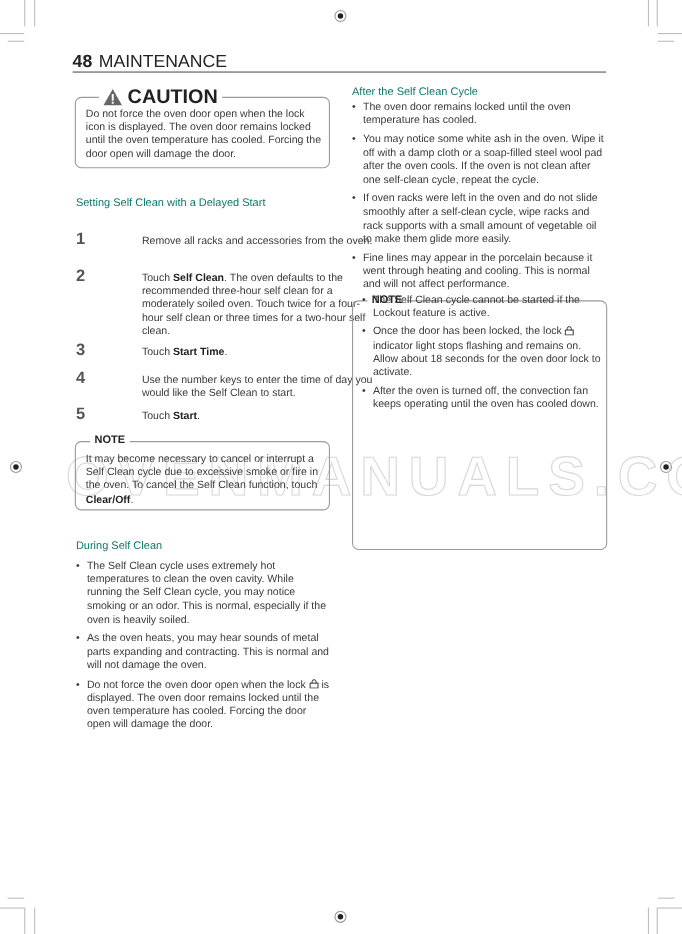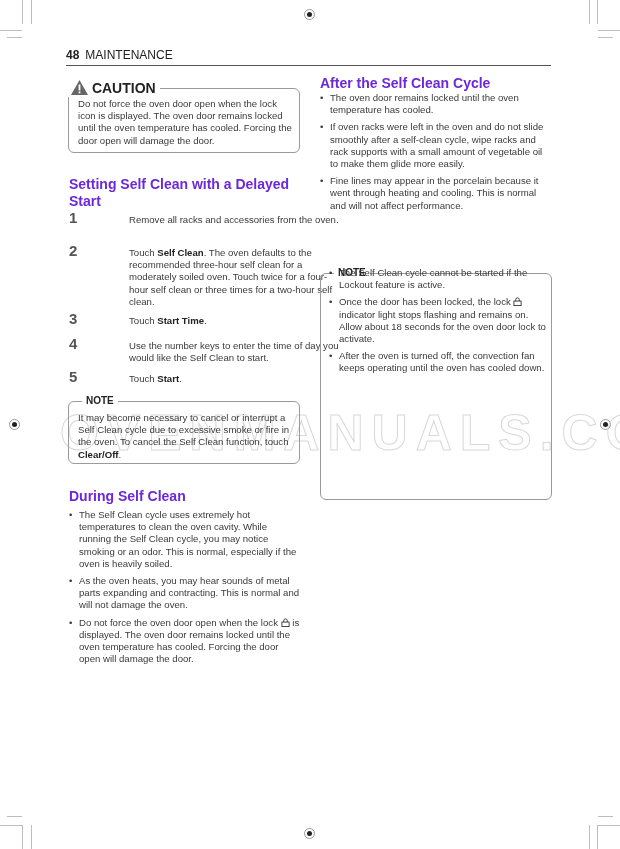--- a/index.html
+++ b/index.html
@@ -4,26 +4,26 @@
 <style>
   html, body { margin: 0; padding: 0; background: #ffffff; }
   body { width: 620px; height: 849px; position: relative; overflow: hidden;
          font-family: "Liberation Sans", sans-serif; color: #333333; }
   .mark-line { position: absolute; background: #bdbdbd; }
   .reg { position: absolute; width: 11px; height: 11px; border-radius: 50%;
          border: 1px solid #999; box-sizing: border-box; }
   .reg::after { content: ""; position: absolute; left: 2px; top: 2px; width: 5px; height: 5px;
                 border-radius: 50%; background: #222; }
   .header { position: absolute; left: 66px; top: 48px; width: 485px; height: 17px;
-            border-bottom: 1px solid #555; font-size: 12px; color: #222; }
+            border-bottom: 1px solid #555; font-size: 16px; color: #222; }
   .header .num { font-weight: bold; margin-right: 6px; }
   .col { position: absolute; font-size: 9.6px; line-height: 12.2px; color: #3a3a3a; }
   .box { position: absolute; border: 1px solid #9a9a9a; border-radius: 6px; box-sizing: border-box; }
   .box-title { position: absolute; background: #fff; padding: 0 4px; font-weight: bold; color: #222; }
-  .h2 { font-size: 14px; font-weight: bold; color: #6d28d9; line-height: 17px; }
+  .h2 { font-size: 10px; font-weight: normal; color: #0f766e; line-height: 17px; }
   .step { position: absolute; left: 0; }
   .step .n { position: absolute; left: 0; top: -2px; font-size: 15px; font-weight: bold; color: #555; }
   .step .t { position: absolute; left: 20px; width: 215px; padding-left: 40px; }
   ul.bul { list-style: none; margin: 0; padding: 0; }
   ul.bul li { position: relative; padding-left: 10px; margin-bottom: 5px; }
   ul.bul li::before { content: "•"; position: absolute; left: 0; top: 0; }
   b { color: #222; }
   .lock { display: inline-block; width: 9px; height: 9px; vertical-align: -1px; }
   .watermark { position: absolute; left: 60px; top: 404px; font-size: 50px; font-weight: bold;
                letter-spacing: 8px; color: transparent; -webkit-text-stroke: 1px #d8d8d8;
@@ -57,21 +57,21 @@
 
 <div class="watermark">OVENMANUALS.COM</div>
 
 <div class="header">
   <span class="num">48</span><span>MAINTENANCE</span>
 </div>
 
 <div>
 
   <div class="box" style="left:68px;top:88px;width:232px;height:65px;"></div>
-  <div class="box-title" style="left:67px;top:79px;font-size:14px;line-height:18px;">
+  <div class="box-title" style="left:90px;top:79px;font-size:18px;line-height:18px;">
     <svg width="17" height="15" viewBox="0 0 17 15" style="vertical-align:-2px;">
       <polygon points="8.5,0 17,15 0,15" fill="#666"></polygon>
       <rect x="7.6" y="4.5" width="1.8" height="6" fill="#fff"></rect>
       <rect x="7.6" y="11.5" width="1.8" height="1.8" fill="#fff"></rect>
     </svg>
     <span>CAUTION</span>
   </div>
   <div class="col" style="left:78px;top:98px;width:215px;">Do not force the oven door open when the lock icon is displayed. The oven door remains locked until the oven temperature has cooled. Forcing the door open will damage the door.</div>
 
   <div class="col h2" style="left:69px;top:176px;width:225px;">Setting Self Clean with a Delayed Start</div>
@@ -113,20 +113,21 @@
           <path d="M3 4.5V3a2 2 0 0 1 4 0v1.5" fill="none" stroke="#333" stroke-width="1"></path>
           <rect x="1" y="4.5" width="8" height="5" fill="none" stroke="#333" stroke-width="1"></rect>
         </svg><span> is displayed. The oven door remains locked until the oven temperature has cooled. Forcing the door open will damage the door.</span></li>
   </ul>
 </div>
 
 <div>
   <div class="col h2" style="left:320px;top:75px;width:232px;">After the Self Clean Cycle</div>
   <ul class="col bul" style="left:320px;top:92px;width:232px;">
     <li>The oven door remains locked until the oven temperature has cooled.</li>
+    <li>You may notice some white ash in the oven. Wipe it off with a damp cloth or a soap-filled steel wool pad after the oven cools. If the oven is not clean after one self-clean cycle, repeat the cycle.</li>
     <li>If oven racks were left in the oven and do not slide smoothly after a self-clean cycle, wipe racks and rack supports with a small amount of vegetable oil to make them glide more easily.</li>
     <li>Fine lines may appear in the porcelain because it went through heating and cooling. This is normal and will not affect performance.</li>
   </ul>
 
   <div class="box" style="left:320px;top:273px;width:232px;height:227px;"></div>
   <div class="box-title" style="left:334px;top:267px;font-size:10px;line-height:12px;">NOTE</div>
   <ul class="col bul" style="left:329px;top:267px;width:218px;">
     <li>The Self Clean cycle cannot be started if the Lockout feature is active.</li>
     <li><span>Once the door has been locked, the lock </span><svg class="lock" viewBox="0 0 10 10">
           <path d="M3 4.5V3a2 2 0 0 1 4 0v1.5" fill="none" stroke="#333" stroke-width="1"></path>

